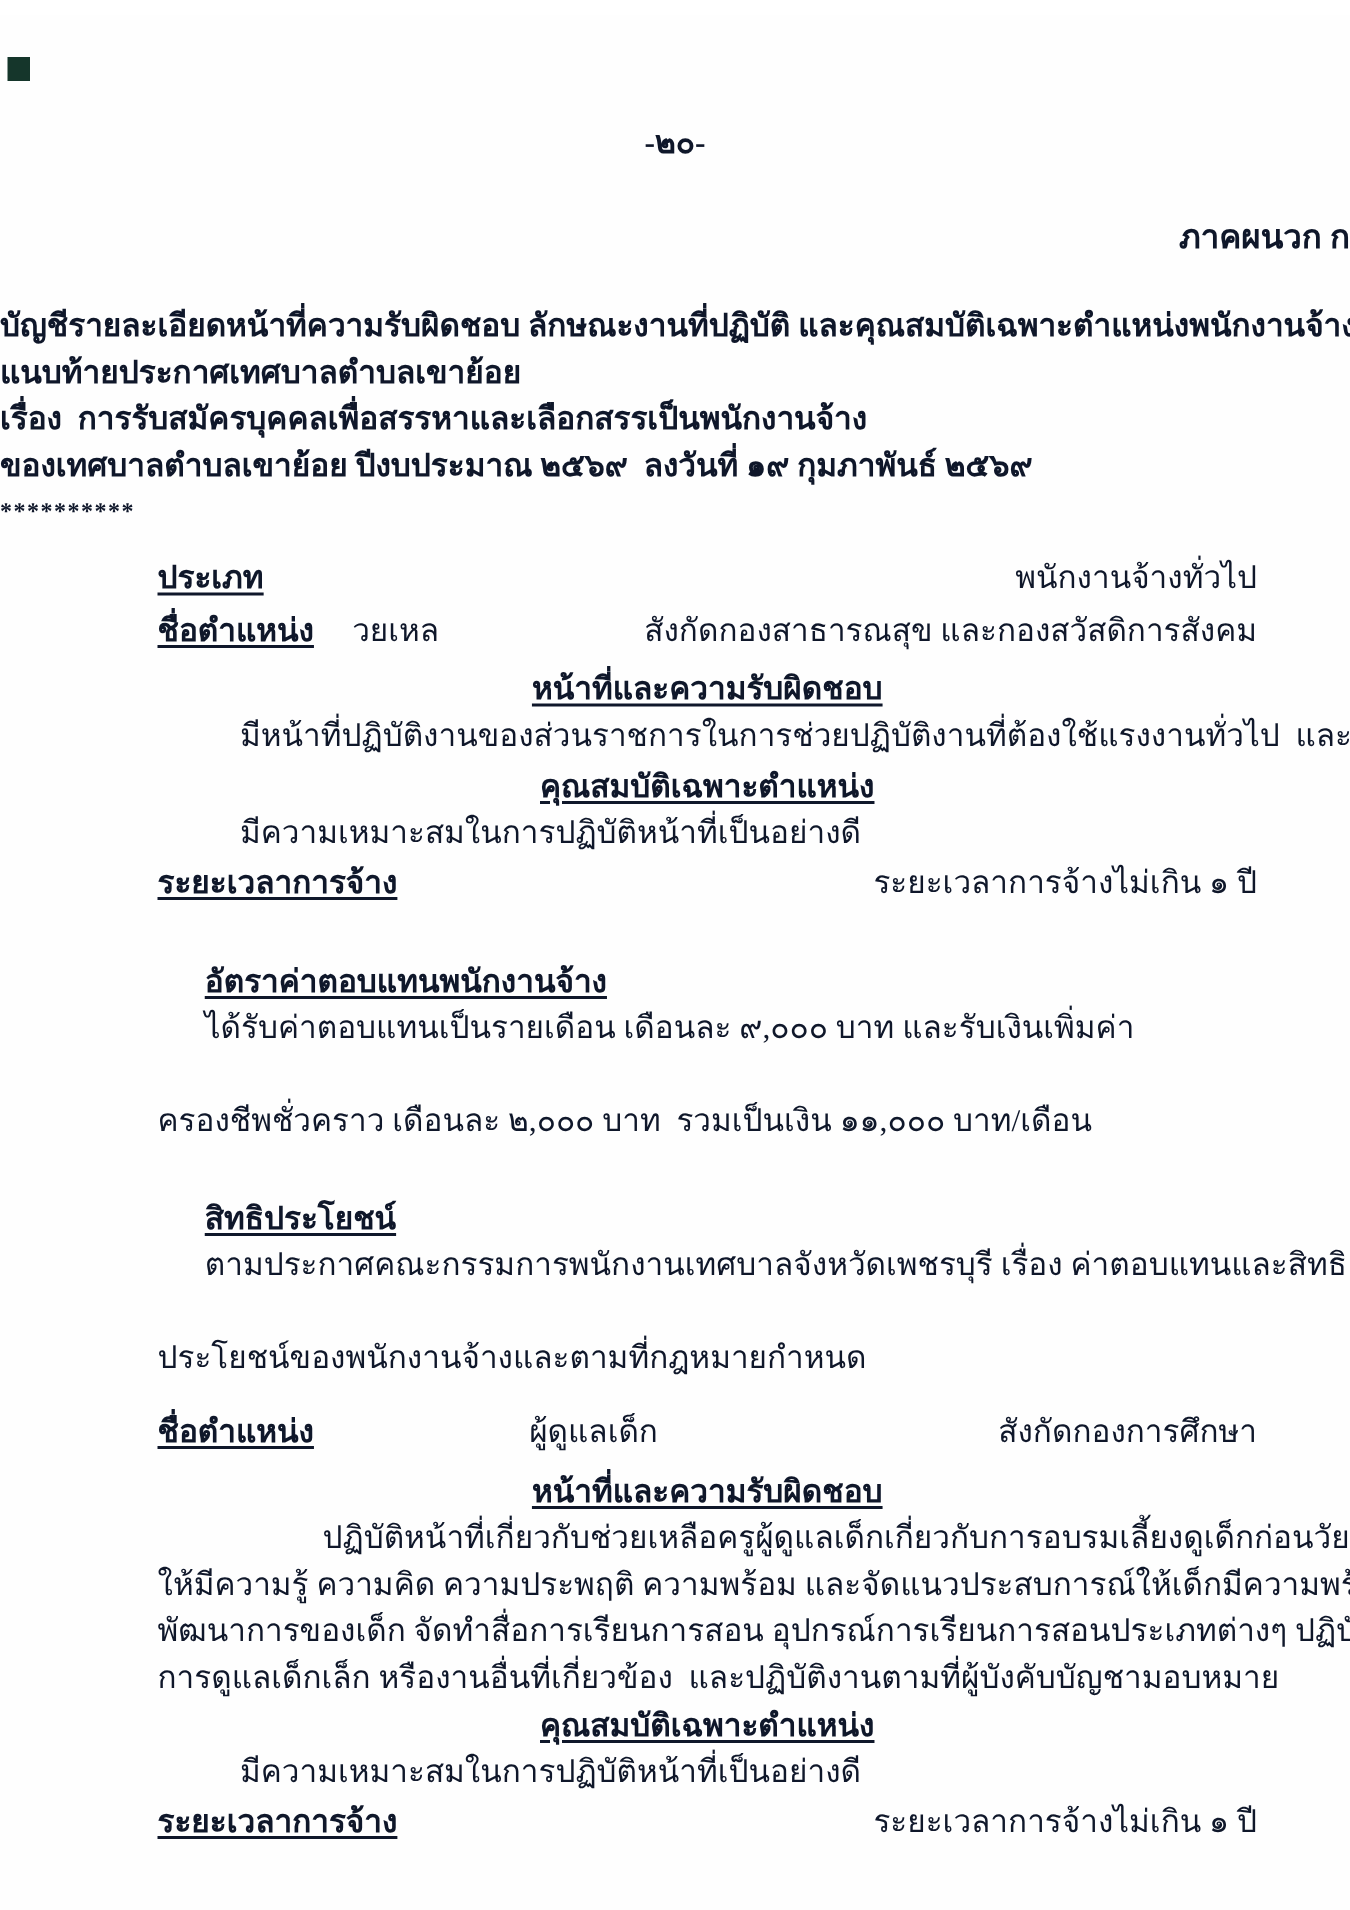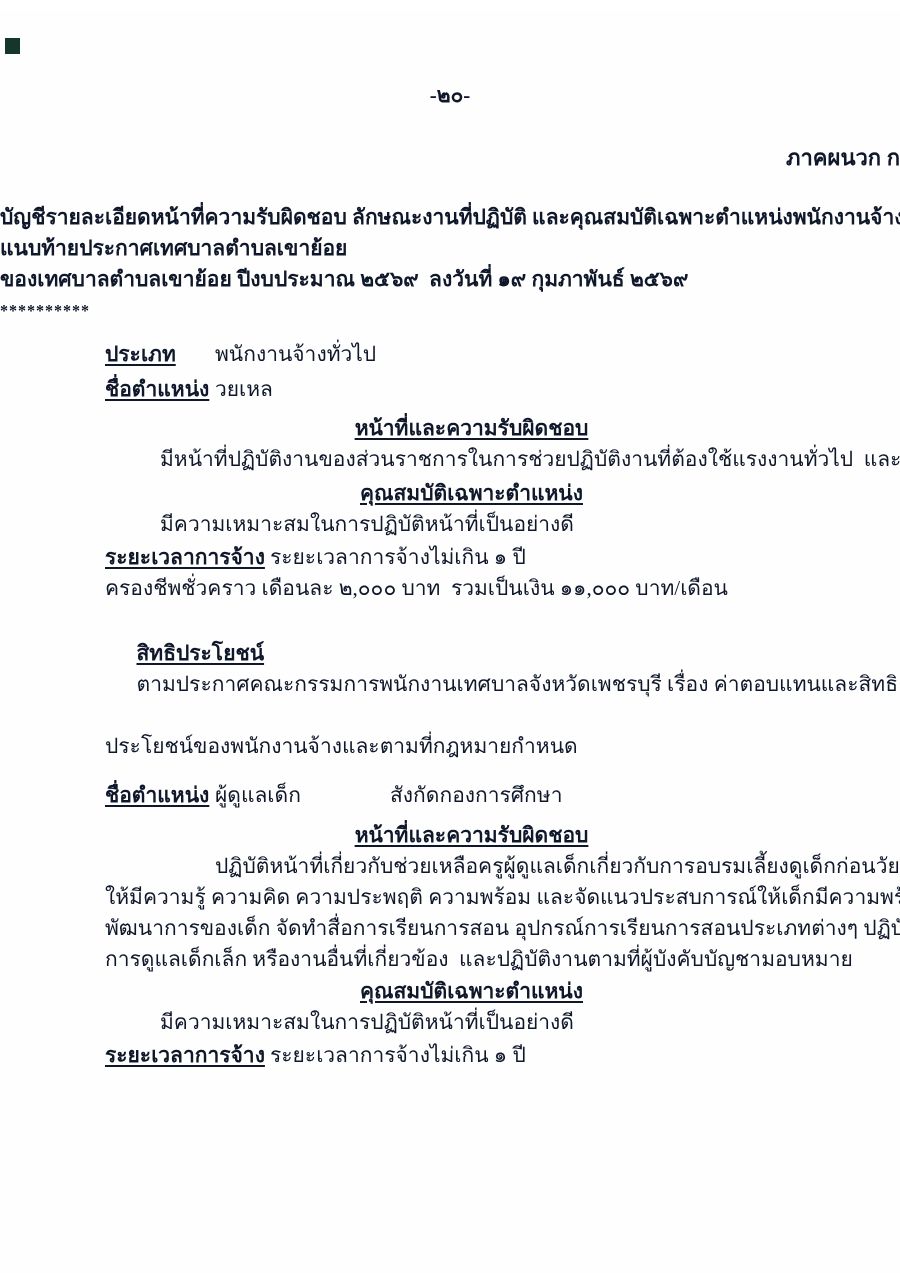--- a/index.html
+++ b/index.html
@@ -25,21 +25,21 @@
   }
   .pre, .line, .hline, .row span, .section-heading { white-space: pre; }
 
   .page-number { margin-top: 70px; text-align: center; font-weight: bold; line-height: 31px; }
   .appendix-title { margin-top: 31px; text-align: right; font-weight: bold; font-size: 22px; line-height: 31px; }
   .doc-header { margin-top: 29px; text-align: left; font-weight: bold; font-size: 21px; }
   .doc-header .hline { line-height: 31px; }
   .stars { line-height: 28px; font-size: 16px; letter-spacing: 1px; font-weight: bold; }
 
   .content { padding-left: 105px; padding-right: 62px; }
-  .row { display: flex; line-height: 31px; }
+  .row { display: flex; line-height: 31px; justify-content: space-between; }
   .lbl { font-weight: bold; text-decoration: underline; text-underline-offset: 3px; }
   .lbl-w110 { width: 110px; }
   .val-w175 { width: 175px; }
   .lbl-w165 { width: 165px; }
   .line { line-height: 31px; }
   .section-heading { font-weight: bold; text-decoration: underline; text-underline-offset: 3px; line-height: 31px; text-align: center; }
   .indent-1 { padding-left: 55px; }
   .indent-2 { padding-left: 110px; }
   .inline-lbl { margin-right: 10px; }
 
@@ -53,47 +53,53 @@
 <div class="page">
   <div class="corner-mark"></div>
 
   <div class="page-number">-๒๐-</div>
 
   <div class="appendix-title">ภาคผนวก ก</div>
 
   <div class="doc-header">
     <div class="hline">บัญชีรายละเอียดหน้าที่ความรับผิดชอบ ลักษณะงานที่ปฏิบัติ และคุณสมบัติเฉพาะตำแหน่งพนักงานจ้าง</div>
     <div class="hline">แนบท้ายประกาศเทศบาลตำบลเขาย้อย</div>
+    <div class="hline">เรื่อง  การรับสมัครบุคคลเพื่อสรรหาและเลือกสรรเป็นพนักงานจ้าง</div>
     <div class="hline">ของเทศบาลตำบลเขาย้อย ปีงบประมาณ ๒๕๖๙  ลงวันที่ ๑๙ กุมภาพันธ์ ๒๕๖๙</div>
     <div class="hline stars">**********</div>
   </div>
 
   <div class="content">
 
     <div class="row mt13">
       <span class="lbl lbl-w110">ประเภท</span>
       <span>พนักงานจ้างทั่วไป</span>
     </div>
 
     <div class="row mt4">
       <span class="lbl lbl-w110">ชื่อตำแหน่ง</span>
       <span class="val-w175">วยเหล</span>
+      <span>สังกัดกองสาธารณสุข และกองสวัสดิการสังคม</span>
     </div>
 
     <div class="section-heading mt8">หน้าที่และความรับผิดชอบ</div>
     <div class="line indent-1">มีหน้าที่ปฏิบัติงานของส่วนราชการในการช่วยปฏิบัติงานที่ต้องใช้แรงงานทั่วไป  และปฏิบัติงานอื่น</div>
 
     <div class="section-heading mt3">คุณสมบัติเฉพาะตำแหน่ง</div>
     <div class="line indent-1">มีความเหมาะสมในการปฏิบัติหน้าที่เป็นอย่างดี</div>
 
     <div class="row mt2">
       <span class="lbl lbl-w165">ระยะเวลาการจ้าง</span>
       <span>ระยะเวลาการจ้างไม่เกิน ๑ ปี</span>
     </div>
 
+    <div class="line mt4">
+      <span class="lbl inline-lbl">อัตราค่าตอบแทนพนักงานจ้าง</span>
+      <span>ได้รับค่าตอบแทนเป็นรายเดือน เดือนละ ๙,๐๐๐ บาท และรับเงินเพิ่มค่า</span>
+    </div>
     <div class="line">ครองชีพชั่วคราว เดือนละ ๒,๐๐๐ บาท  รวมเป็นเงิน ๑๑,๐๐๐ บาท/เดือน</div>
 
     <div class="line mt3">
       <span class="lbl inline-lbl">สิทธิประโยชน์</span>
       <span>ตามประกาศคณะกรรมการพนักงานเทศบาลจังหวัดเพชรบุรี เรื่อง ค่าตอบแทนและสิทธิ</span>
     </div>
     <div class="line">ประโยชน์ของพนักงานจ้างและตามที่กฎหมายกำหนด</div>
 
     <div class="row mt18">
       <span class="lbl lbl-w110">ชื่อตำแหน่ง</span>

